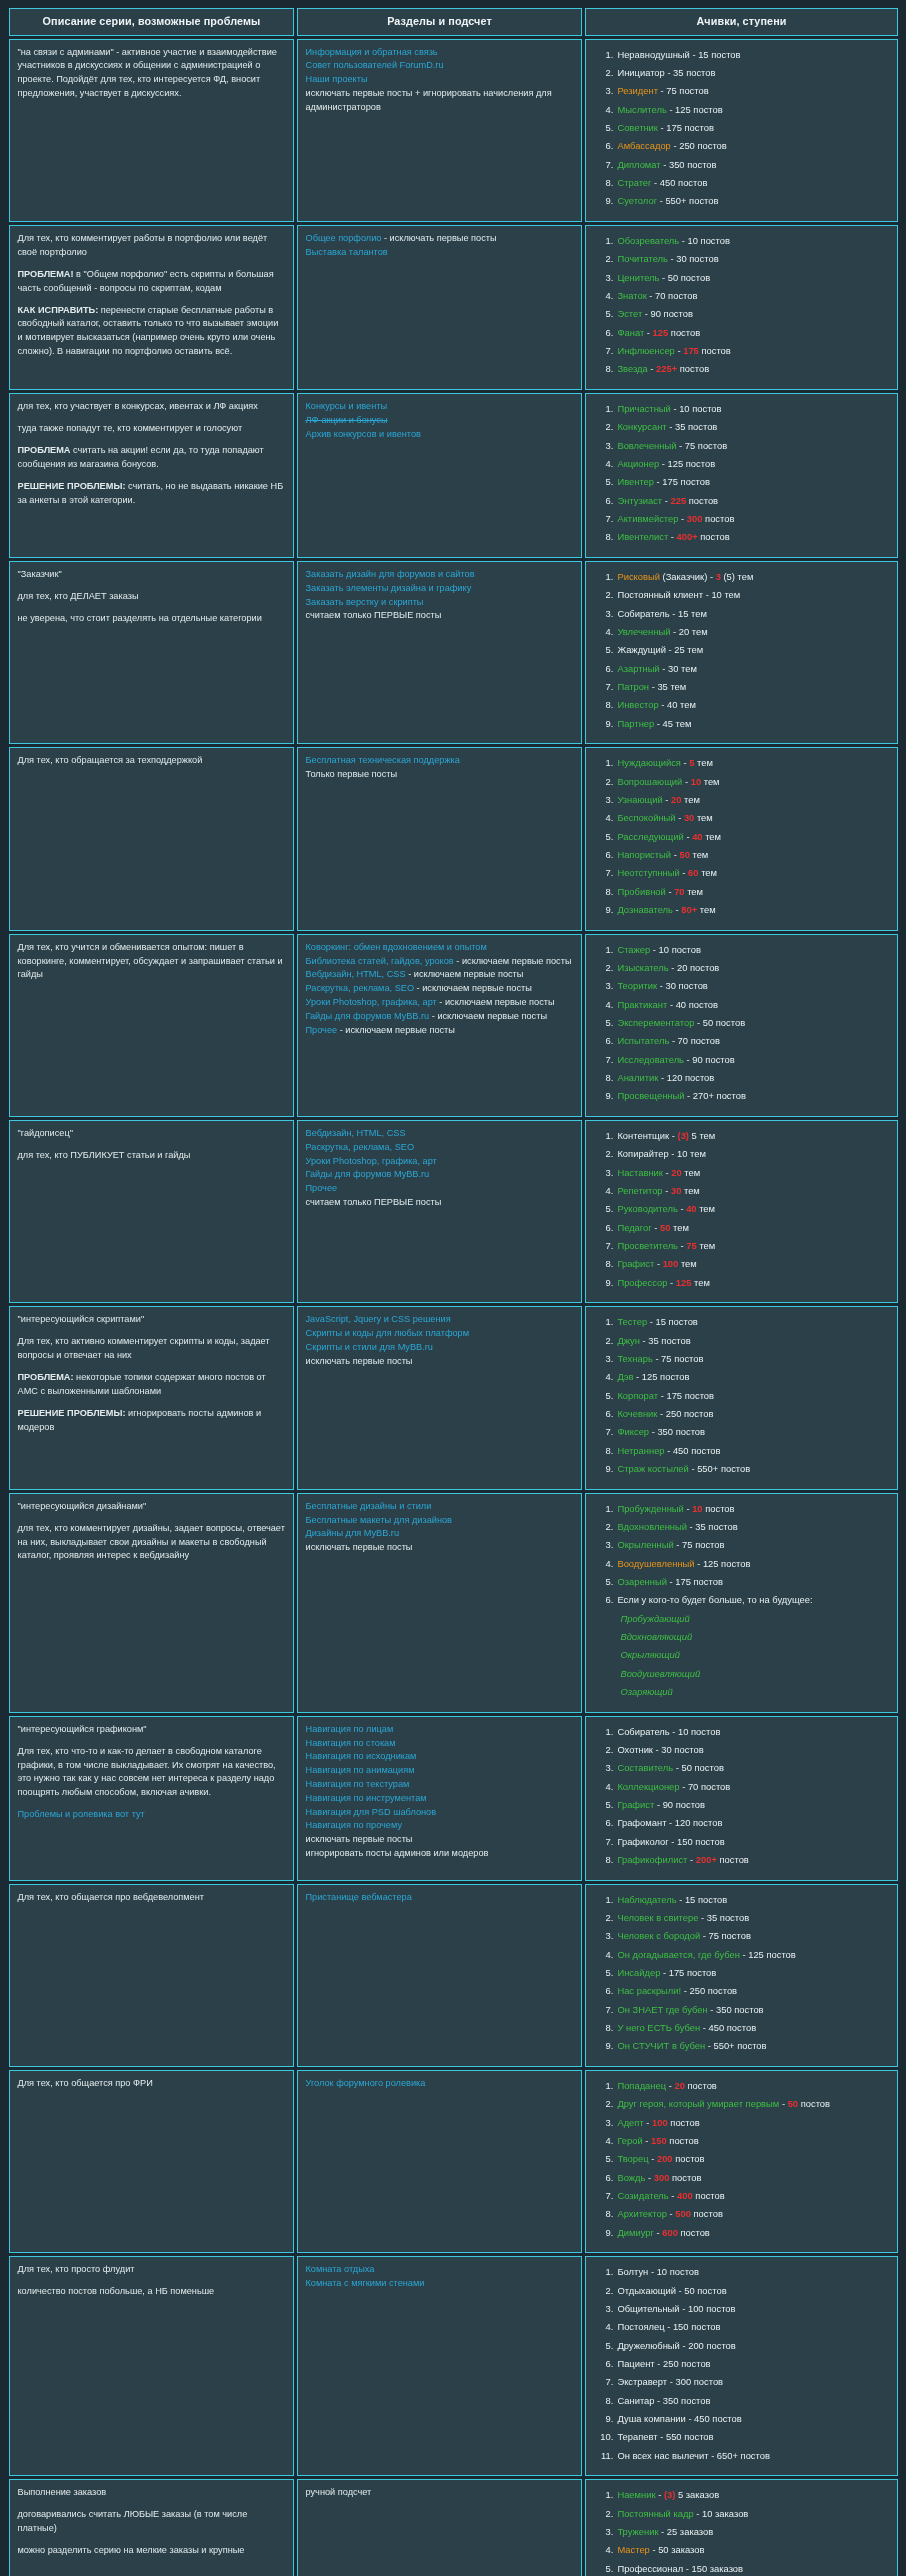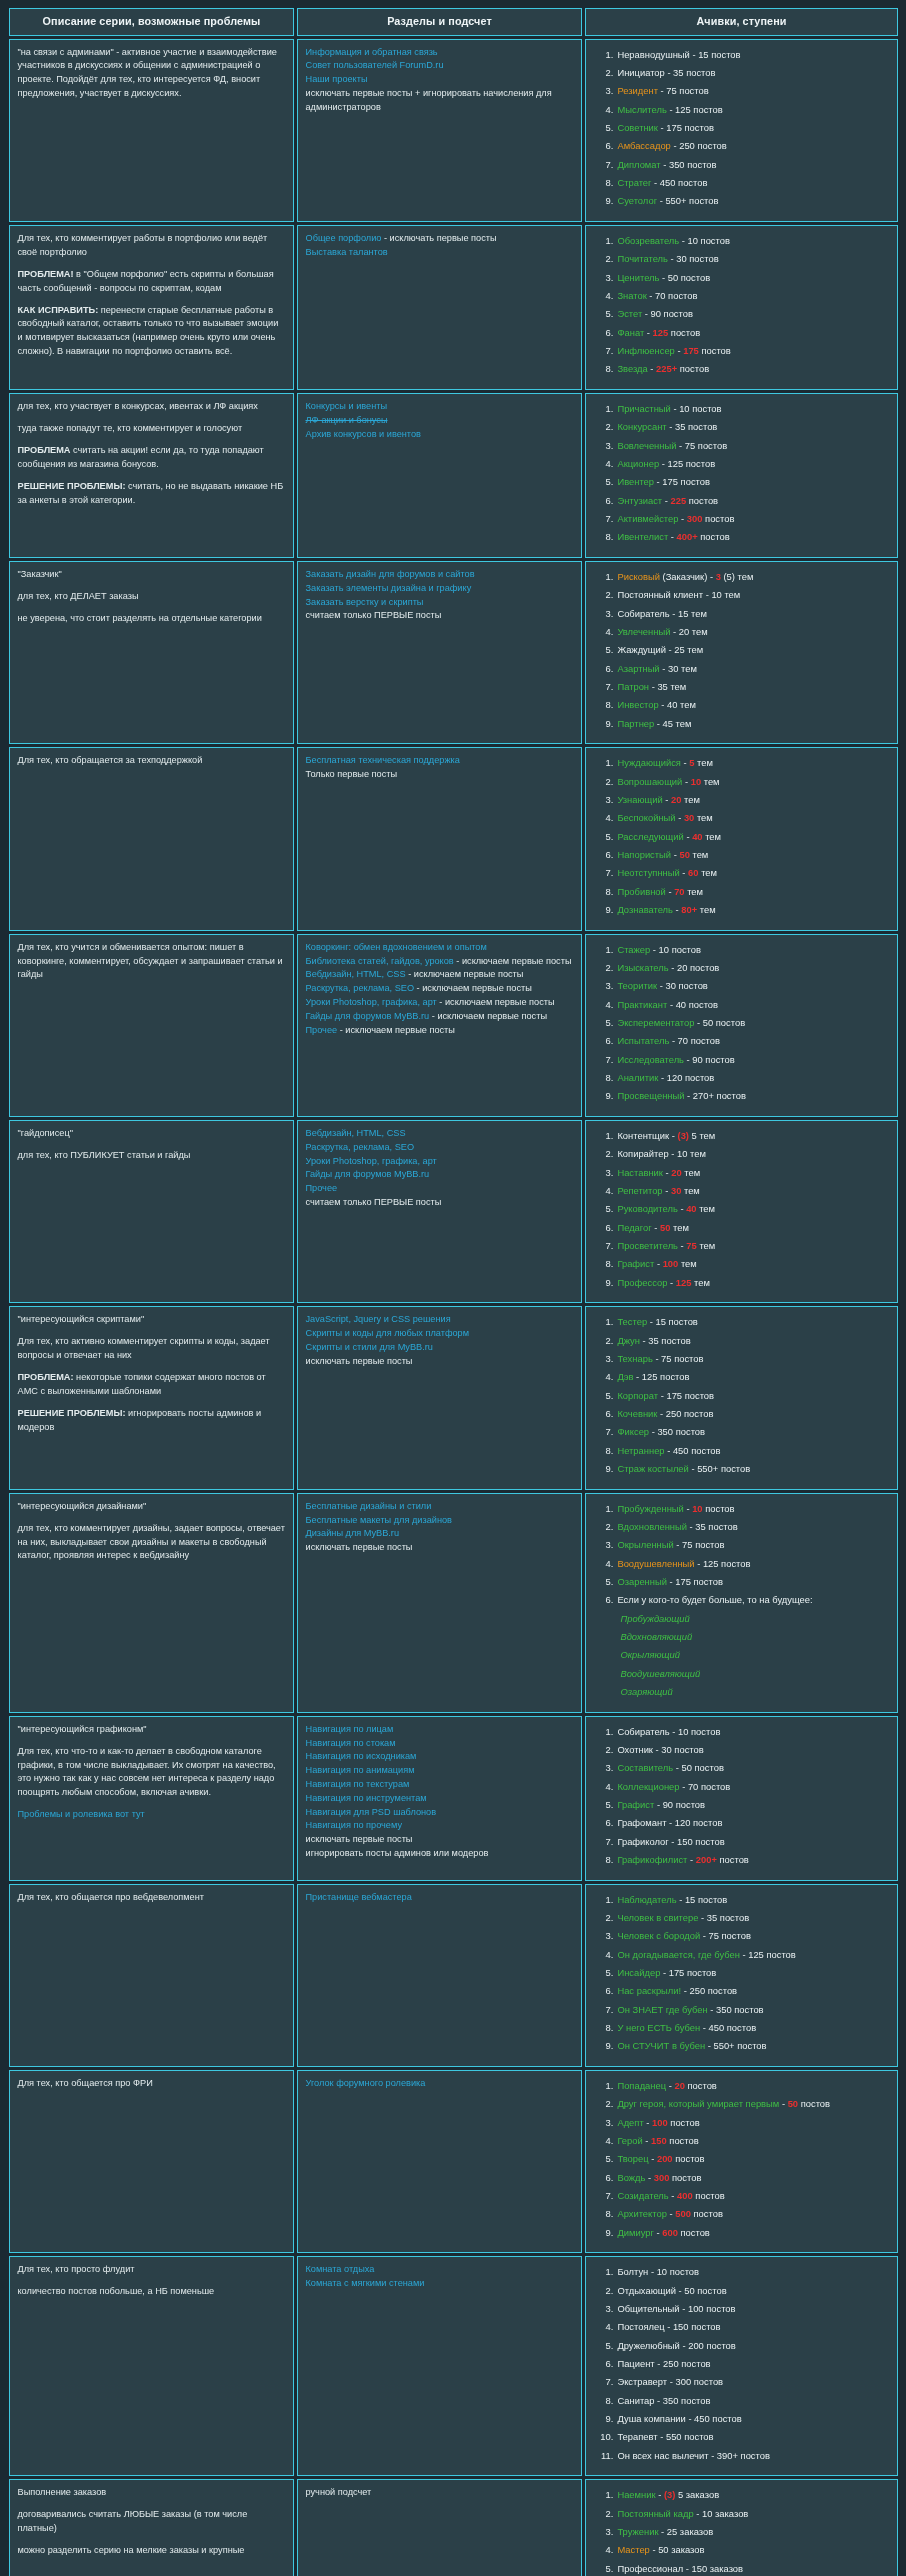--- a/index.html
+++ b/index.html
@@ -491,21 +491,21 @@
             <li><span class="w">Болтун</span><span class="w"> - 10 постов</span></li>
             <li><span class="w">Отдыхающий</span><span class="w"> - 50 постов</span></li>
             <li><span class="w">Общительный</span><span class="w"> - 100 постов</span></li>
             <li><span class="w">Постоялец</span><span class="w"> - 150 постов</span></li>
             <li><span class="w">Дружелюбный</span><span class="w"> - 200 постов</span></li>
             <li><span class="w">Пациент</span><span class="w"> - 250 постов</span></li>
             <li><span class="w">Экстраверт</span><span class="w"> - 300 постов</span></li>
             <li><span class="w">Санитар</span><span class="w"> - 350 постов</span></li>
             <li><span class="w">Душа компании</span><span class="w"> - 450 постов</span></li>
             <li><span class="w">Терапевт</span><span class="w"> - 550 постов</span></li>
-            <li><span class="w">Он всех нас вылечит</span><span class="w"> - 390+ постов</span></li>
+            <li><span class="w">Он всех нас вылечит</span><span class="w"> - 650+ постов</span></li>
           </ol>
         </td>
       </tr>
       <tr>
         <td class="desc">
           <span class="plain">Выполнение заказов</span>
           <span class="blankline"></span>
           <span class="plain">договаривались считать ЛЮБЫЕ заказы (в том числе платные)</span>
           <span class="blankline"></span>
           <span class="plain">можно разделить серию на мелкие заказы и крупные</span>

